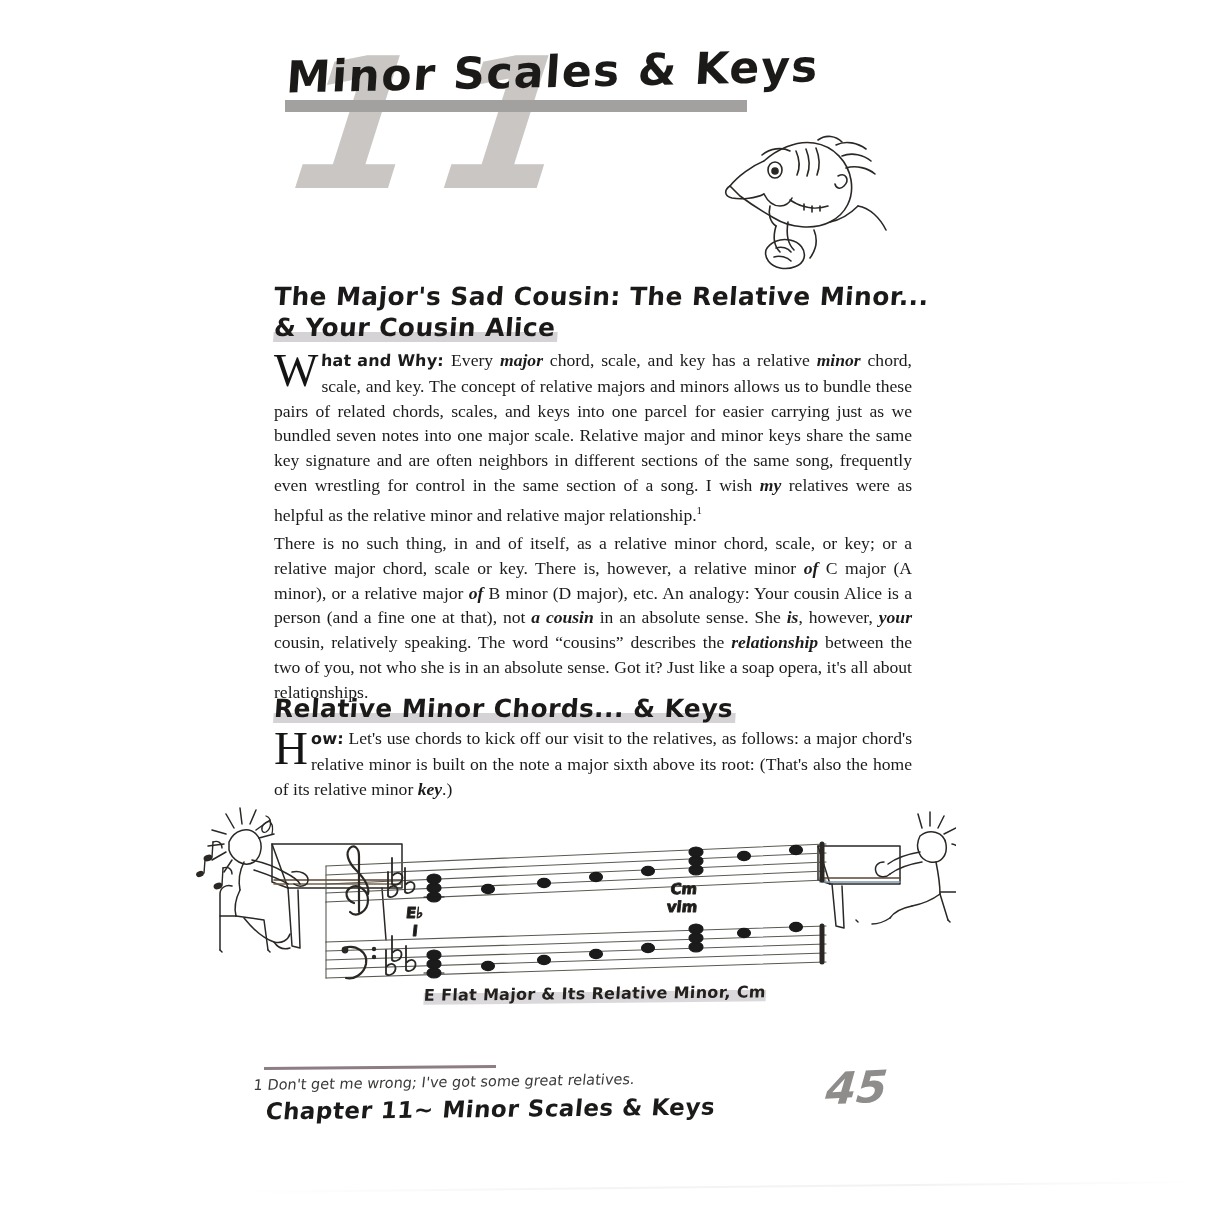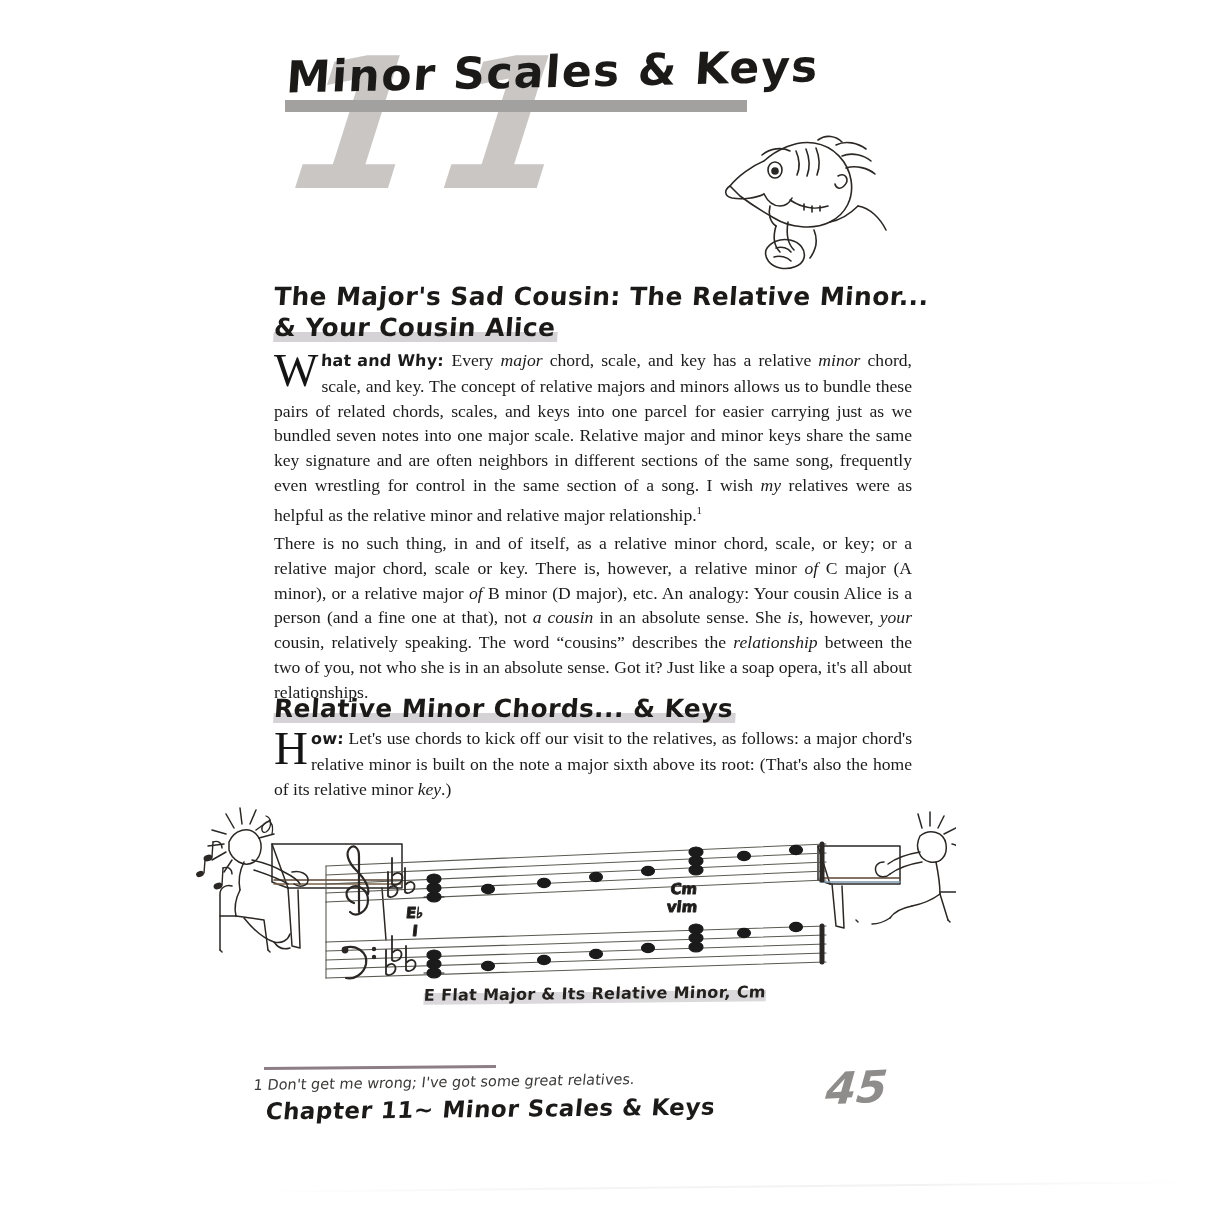--- a/index.html
+++ b/index.html
@@ -120,21 +120,21 @@
   }
   .lead-in {
     font-family: "DejaVu Sans", sans-serif;
     font-weight: bold;
     font-size: 16px;
     letter-spacing: 0.2px;
     transform: skewX(-3deg);
     display: inline-block;
   }
   sup.fn { font-size: 11px; vertical-align: super; }
-  em { font-style: italic; }
+  em { font-style: italic; font-weight: bold; }
 
   
   #music-example {
     position: absolute;
     left: 196px;
     top: 800px;
     width: 760px;
     height: 210px;
   }
   .staff-label {

